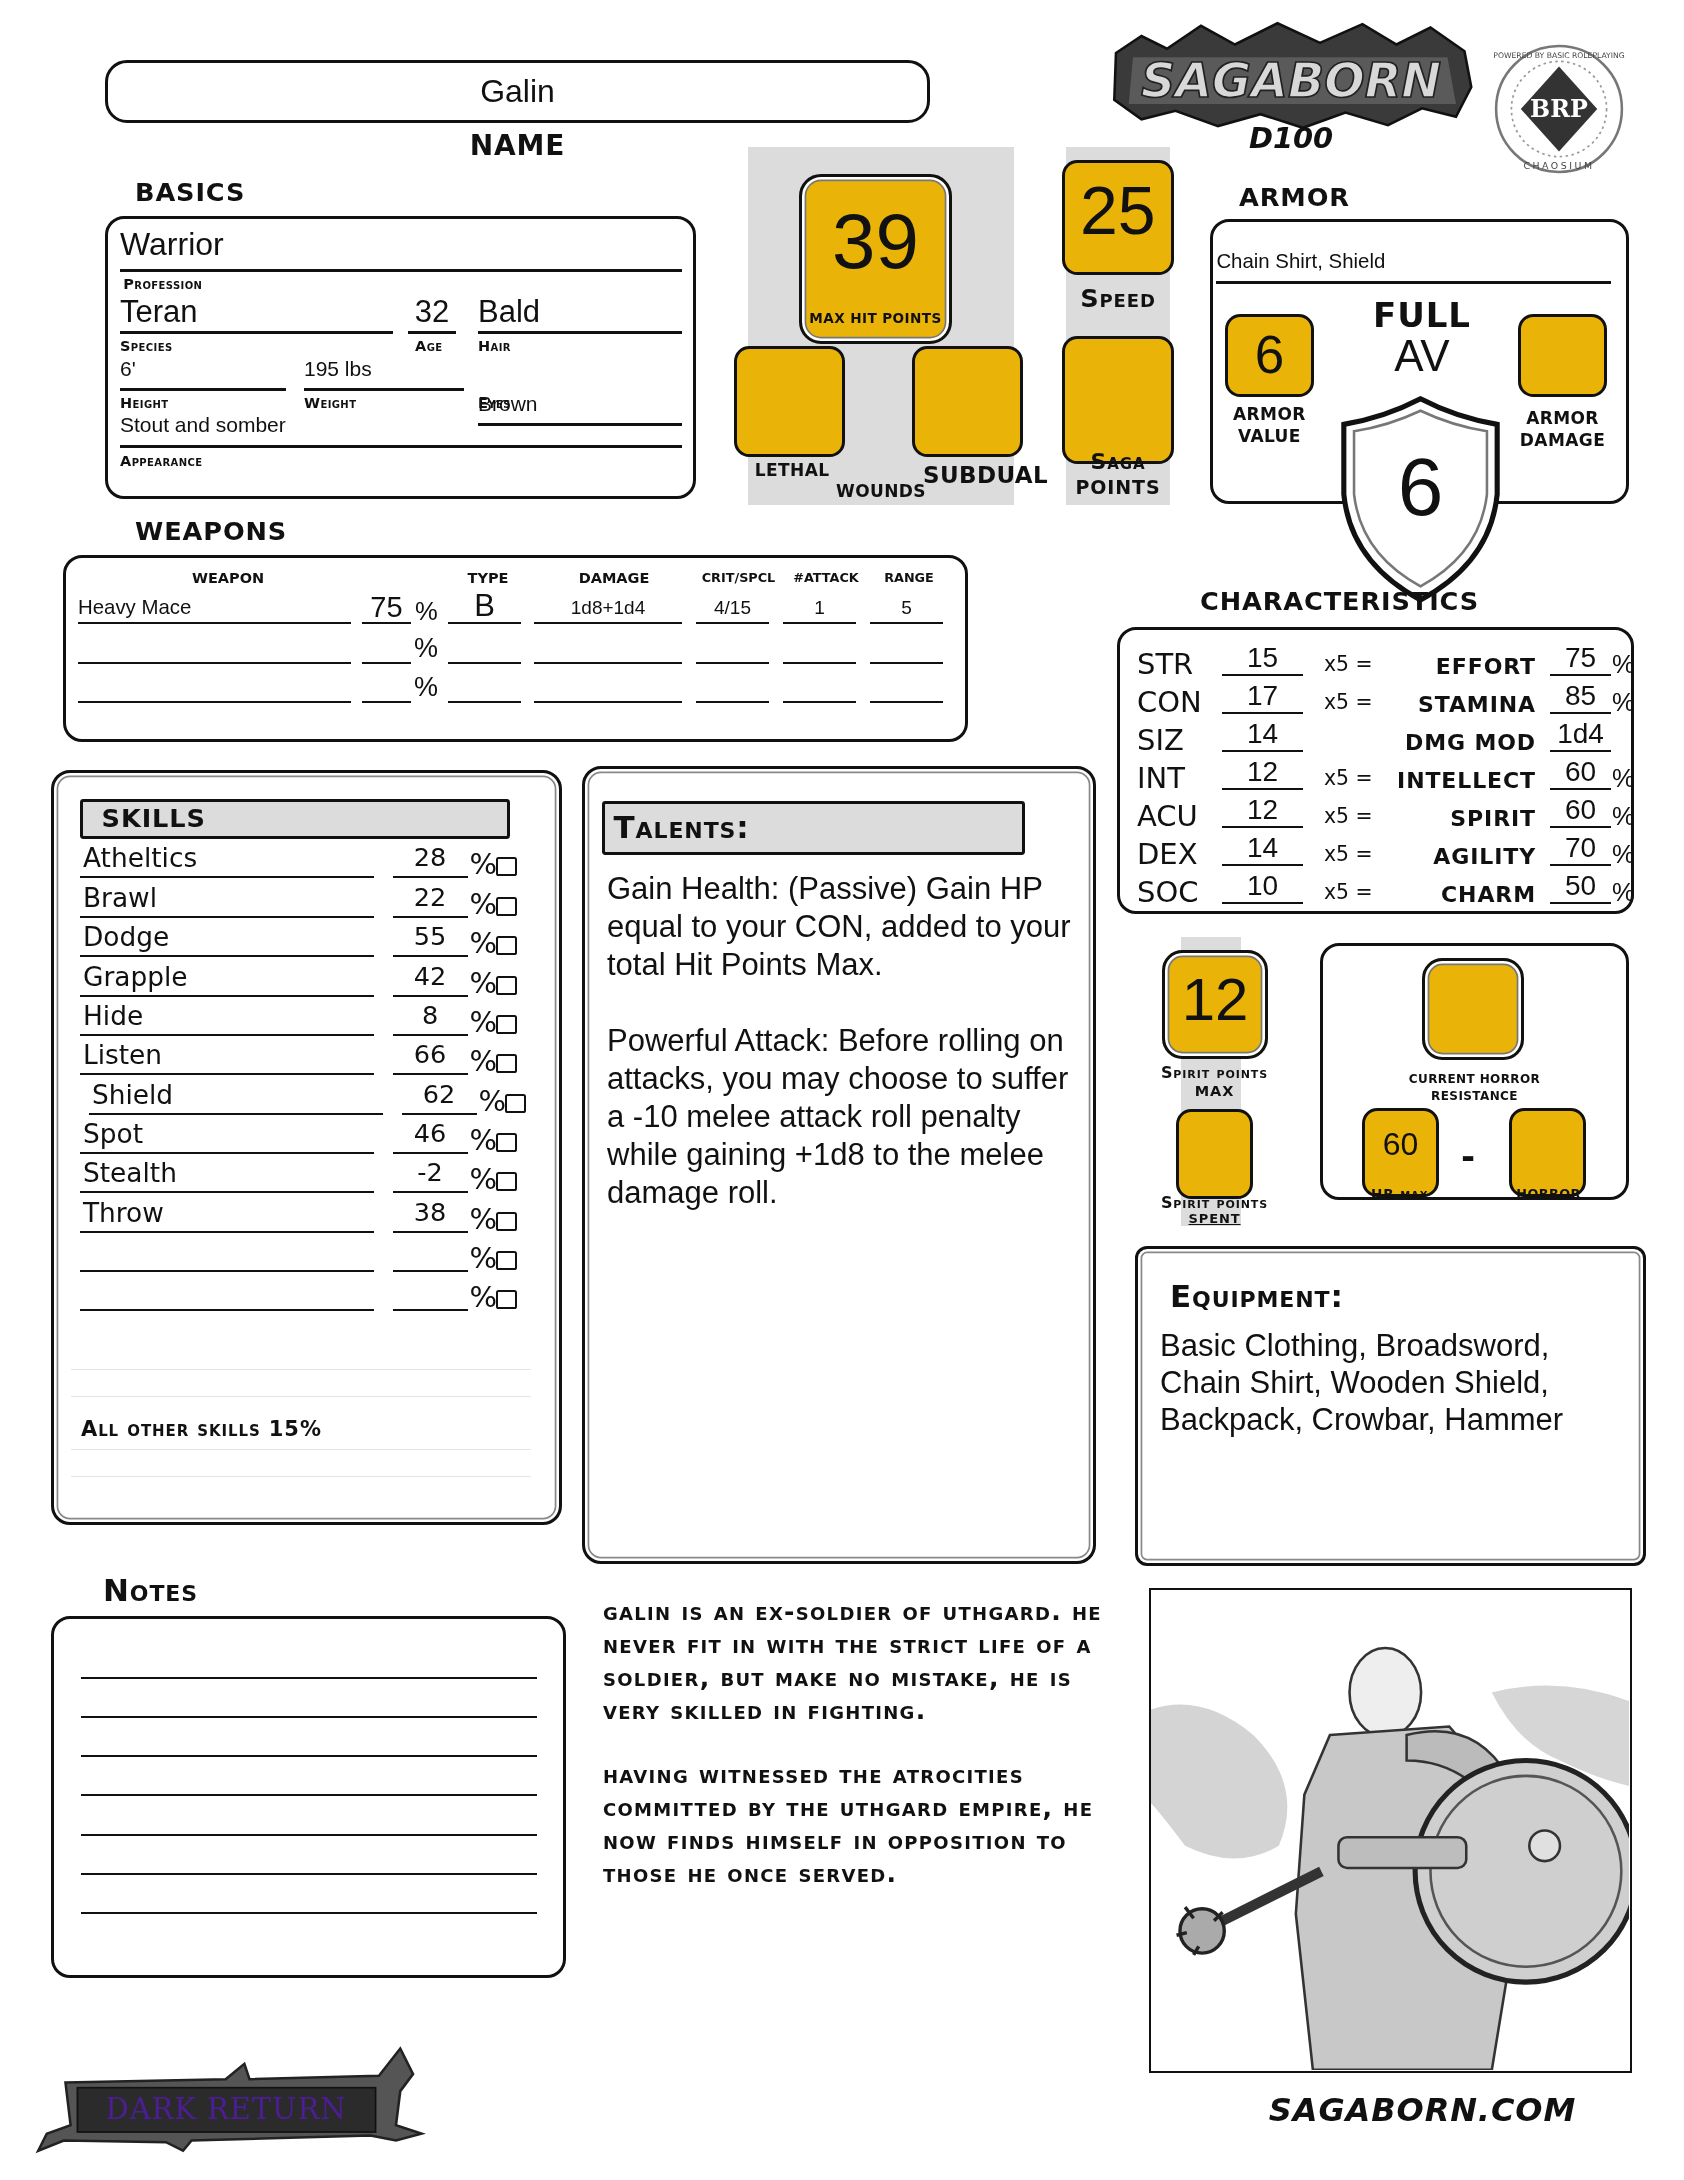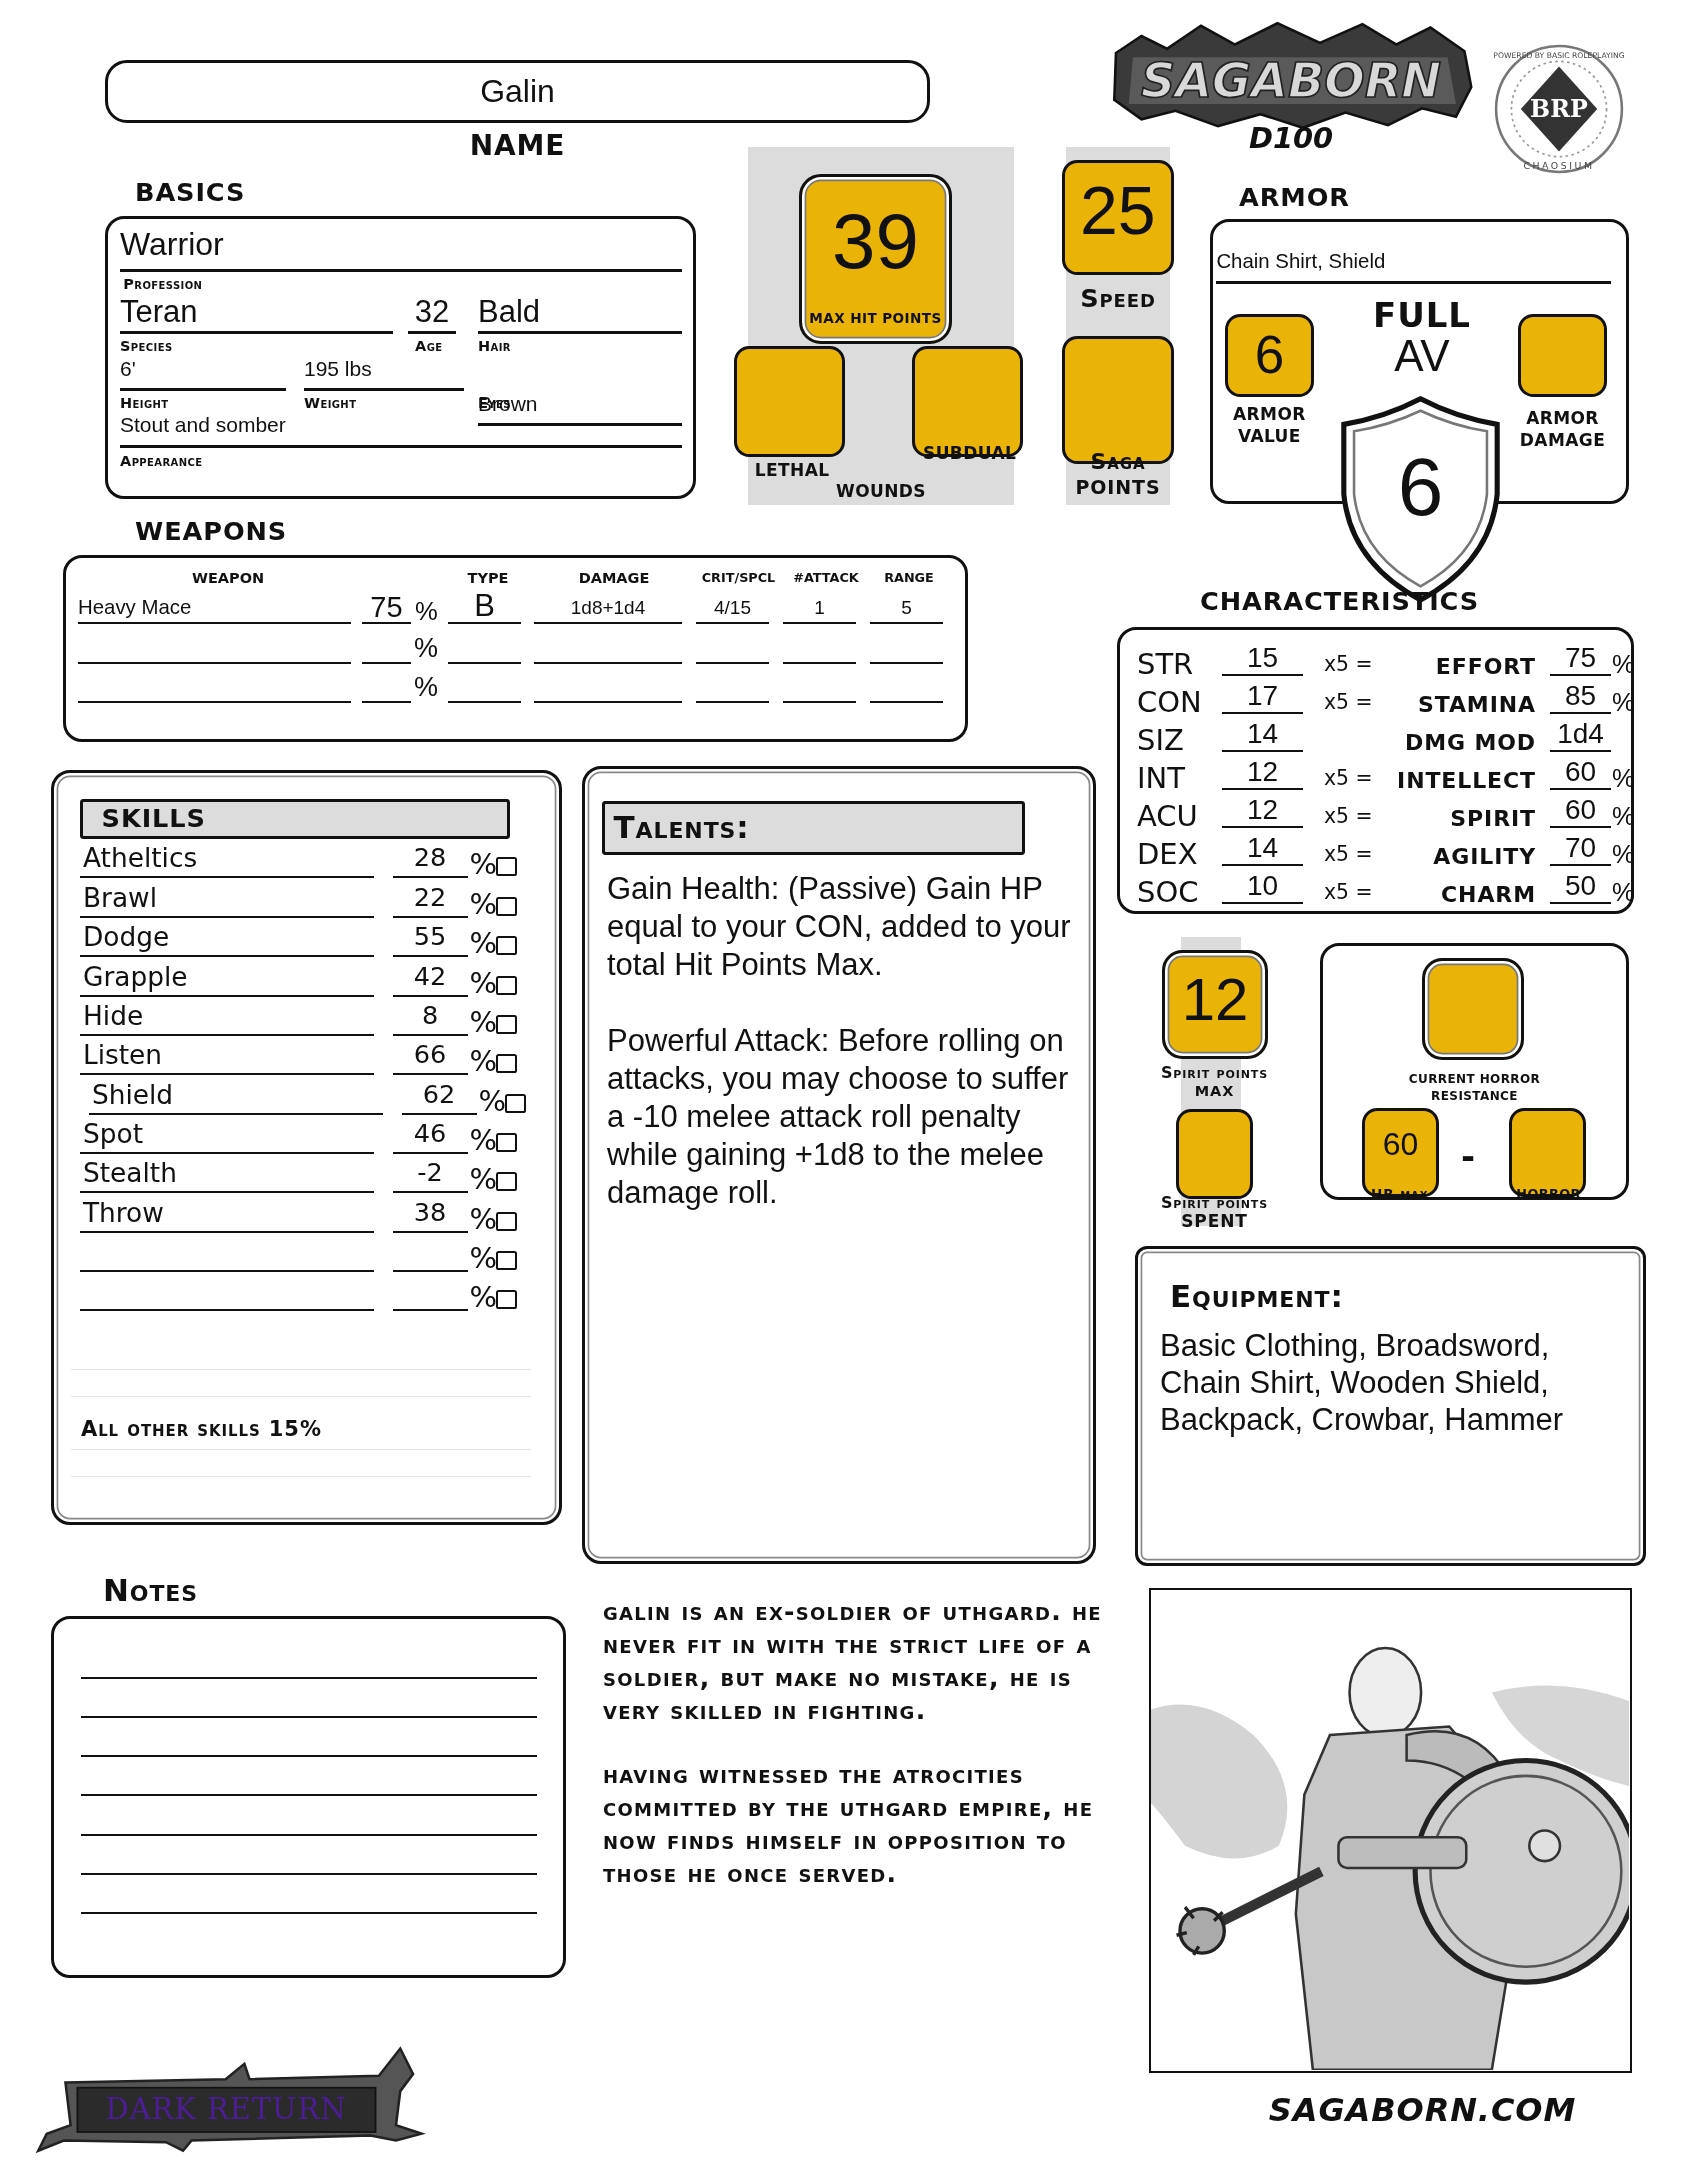--- a/index.html
+++ b/index.html
@@ -107,21 +107,21 @@
 </div>
 
 <div class="abs gray" style="left:748px;top:147px;width:266px;height:358px;">
   <div class="stat-box fancy" style="left:51px;top:27px;width:153px;height:170px;border-radius:22px;">
     <div class="abs center val" style="left:0;right:0;top:19px;font-size:78px;">39</div>
     <div class="abs center lbl" style="left:0;right:0;top:133px;font-size:13.6px;text-transform:none;">MAX HIT POINTS</div>
   </div>
   <div class="stat-box" style="left:-13.6px;top:199px;width:111px;height:111px;"></div>
   <div class="stat-box" style="left:164px;top:199px;width:111px;height:111px;"></div>
   <div class="abs lbl" style="left:6.8px;top:313px;font-size:17px;text-transform:none;">LETHAL</div>
-  <div class="abs lbl" style="left:175px;top:296px;font-size:17px;text-transform:none;">SUBDUAL</div>
+  <div class="abs lbl" style="left:175px;top:315px;font-size:23px;text-transform:none;">SUBDUAL</div>
   <div class="abs lbl center" style="left:0;right:0;top:334px;font-size:17px;text-transform:none;">WOUNDS</div>
 </div>
 
 <div class="abs gray" style="left:1066px;top:147px;width:104px;height:358px;">
   <div class="stat-box" style="left:-4.3px;top:12.8px;width:112px;height:115px;">
     <div class="abs center val" style="left:0;right:0;top:8.5px;font-size:68px;">25</div>
   </div>
   <div class="abs center sc" style="left:0;right:0;top:136px;font-size:25.6px;">Speed</div>
   <div class="stat-box" style="left:-4.3px;top:189px;width:112px;height:128px;"></div>
   <div class="abs center sc" style="left:0;right:0;top:302px;font-size:22px;">Saga</div>
@@ -352,21 +352,21 @@
 </div>
 
 <div class="abs gray" style="left:1181px;top:937px;width:60px;height:289px;"></div>
 <div class="stat-box fancy" style="left:1162px;top:950px;width:106px;height:109px;border-radius:20.4px;">
   <div class="abs center val" style="left:0;right:0;top:12px;font-size:60px;">12</div>
 </div>
 <div class="abs center sc" style="left:1141px;width:147px;top:1063px;font-size:16px;">Spirit points</div>
 <div class="abs center sc" style="left:1141px;width:147px;top:1083px;font-size:14.5px;">MAX</div>
 <div class="stat-box" style="left:1176px;top:1109px;width:77px;height:90px;"></div>
 <div class="abs center sc" style="left:1141px;width:147px;top:1193px;font-size:16px;">Spirit points</div>
-<div class="abs center sc" style="left:1141px;width:147px;top:1211px;font-size:17px;">SPENT</div>
+<div class="abs center sc" style="left:1141px;width:147px;top:1211px;font-size:13px;text-decoration:underline;">SPENT</div>
 
 <div class="frame" style="left:1320px;top:943px;width:309px;height:257px;">
   <div class="stat-box fancy" style="left:99px;top:12px;width:102px;height:102px;border-radius:20.4px;"></div>
   <div class="abs center lbl" style="left:0;right:0;top:126px;font-size:12px;text-transform:none;">CURRENT HORROR</div>
   <div class="abs center lbl" style="left:0;right:0;top:143px;font-size:12px;text-transform:none;">RESISTANCE</div>
   <div class="stat-box" style="left:39px;top:162px;width:77px;height:89px;">
     <div class="abs center val" style="left:0;right:0;top:15.3px;font-size:32px;">60</div>
   </div>
   <div class="abs center" style="left:128px;width:34px;top:186px;font-size:41px;font-weight:bold;">-</div>
   <div class="stat-box" style="left:186px;top:162px;width:77px;height:89px;"></div>

